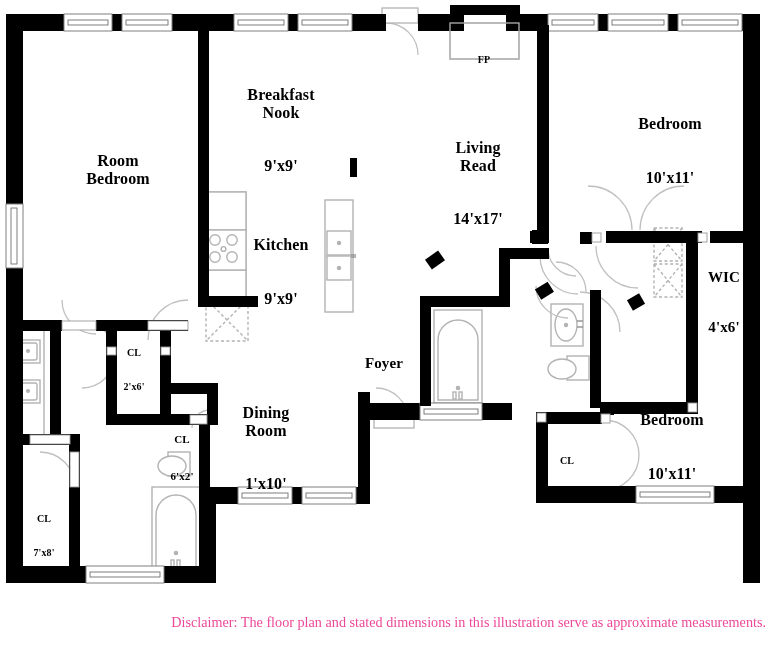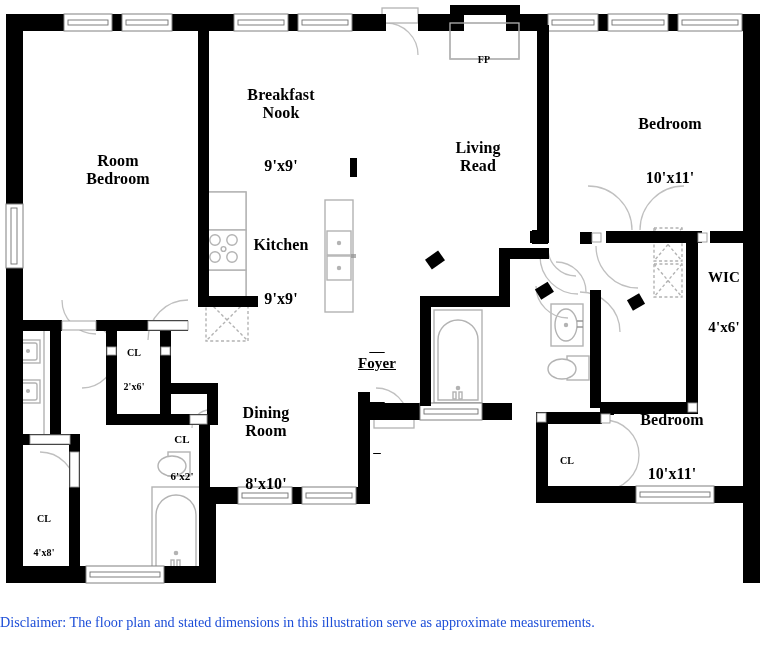--- a/index.html
+++ b/index.html
@@ -45,24 +45,24 @@
   .sz-lg   { font-size: 16px; }
   .sz-md   { font-size: 15px; }
   .sz-sm   { font-size: 10px; }
   .sz-xs   { font-size: 11px; }
 
   #disclaimer {
     position: absolute;
     left: 0;
     top: 612px;
     width: 766px;
-    text-align: left;
+    text-align: right;
     font-family: "Liberation Serif", "DejaVu Serif", serif;
     font-size: 14.2px;
-    color: #1d4ed8;
+    color: #ec4899;
     line-height: 1.45;
   }
   #disclaimer .dl-line { display: block; }
 </style>
 </head>
 <body>
 
 <div id="plan-root">
 
   <svg id="floorplan-svg" viewBox="0 0 766 653" xmlns="http://www.w3.org/2000/svg">
@@ -360,61 +360,62 @@
   </div>
 
   <div class="room-label sz-lg" style="left:221px; top:200px; width:120px;">
     <span class="rl-name">Kitchen</span>
     <span class="rl-dim">9'x9'</span>
   </div>
 
   <div class="room-label sz-lg" style="left:418px; top:103px; width:120px;">
     <span class="rl-name">Living
 Read</span>
+    <span class="rl-dim">14'x17'</span>
   </div>
 
   <div class="room-label sz-lg" style="left:600px; top:79px; width:140px;">
     <span class="rl-name">Bedroom</span>
     <span class="rl-dim">10'x11'</span>
   </div>
 
   <div class="room-label sz-md" style="left:674px; top:235px; width:100px;">
     <span class="rl-name">WIC</span>
     <span class="rl-dim">4'x6'</span>
   </div>
 
   <div class="room-label sz-lg" style="left:602px; top:375px; width:140px;">
     <span class="rl-name">Bedroom</span>
     <span class="rl-dim">10'x11'</span>
   </div>
 
   <div class="room-label sz-lg" style="left:201px; top:368px; width:130px;">
     <span class="rl-name">Dining
 Room</span>
-    <span class="rl-dim">8'x10'</span>
-  </div>
-
-  <div class="room-label sz-md" style="left:327px; top:321px; width:100px;text-decoration:underline;">
+    <span class="rl-dim">1'x10'</span>
+  </div>
+
+  <div class="room-label sz-md" style="left:334px; top:321px; width:100px;">
     <span class="rl-name">Foyer</span>
     <span class="rl-dim">4'x6'</span>
   </div>
 
   <div class="room-label sz-sm" style="left:94px; top:325px; width:80px;">
     <span class="rl-name">CL</span>
     <span class="rl-dim">2'x6'</span>
   </div>
 
   <div class="room-label sz-xs" style="left:152px; top:408px; width:60px;">
     <span class="rl-name">CL</span>
     <span class="rl-dim">6'x2'</span>
   </div>
 
   <div class="room-label sz-sm" style="left:4px; top:491px; width:80px;">
     <span class="rl-name">CL</span>
-    <span class="rl-dim">4'x8'</span>
+    <span class="rl-dim">7'x8'</span>
   </div>
 
   <div class="room-label sz-sm" style="left:528px; top:433px; width:78px;">
     <span class="rl-name">CL</span>
     <span class="rl-dim">1'x5'</span>
   </div>
 
   <div class="room-label sz-sm" style="left:454px; top:32px; width:60px;">
     <span class="rl-name">FP</span>
   </div>

